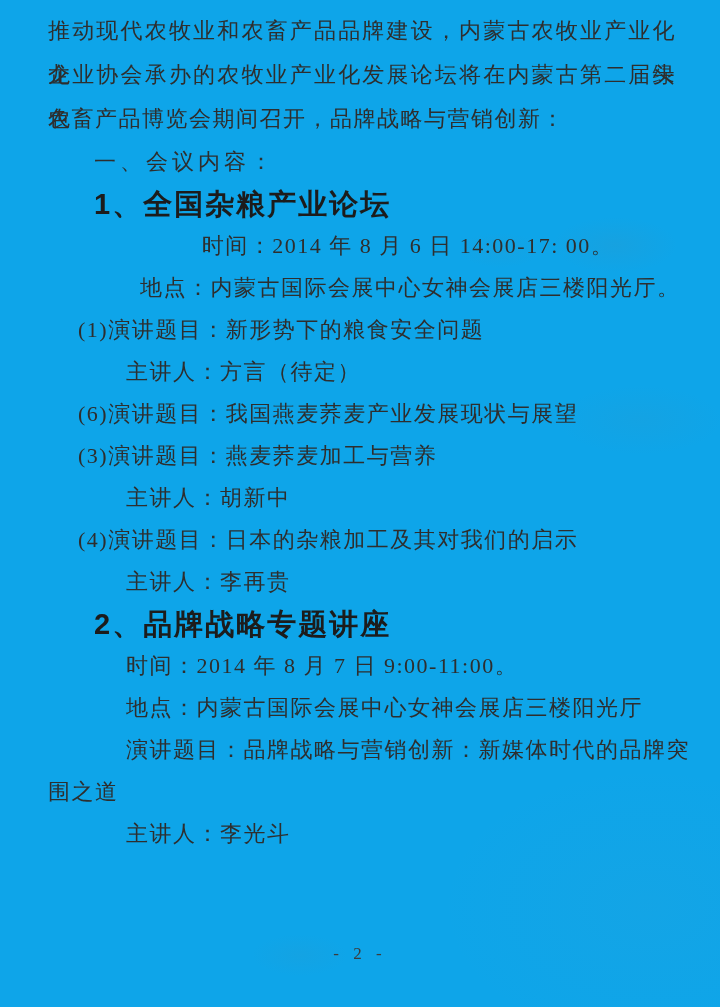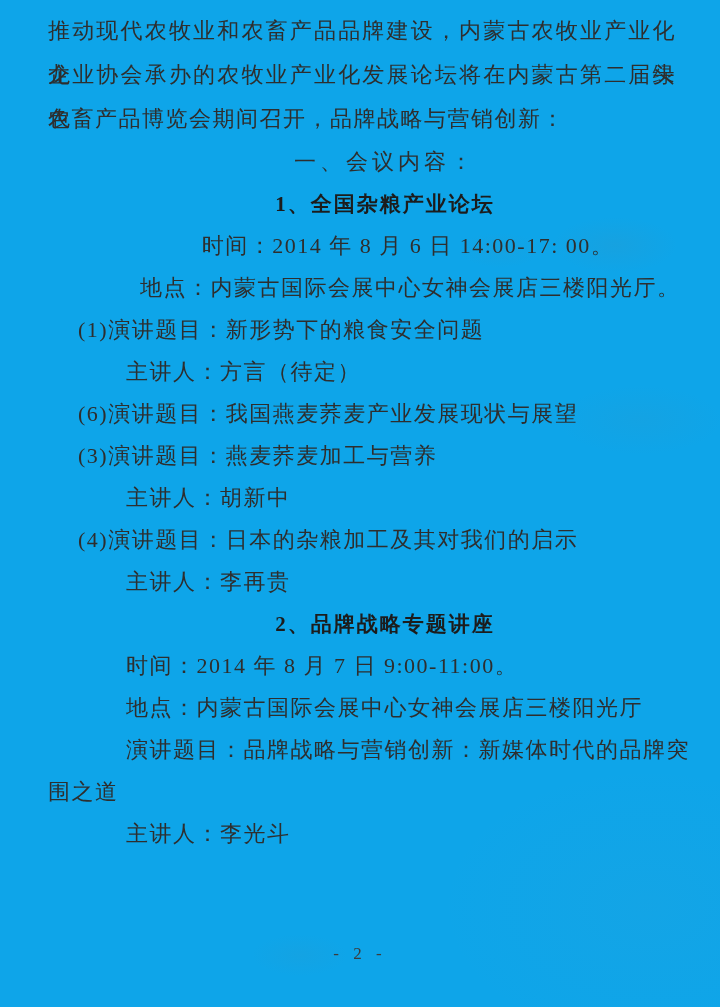--- a/index.html
+++ b/index.html
@@ -41,27 +41,27 @@
     white-space:normal;
   }
   .justify{
     text-align:justify;
     text-align-last:justify;
   }
   .heading{
     letter-spacing:4px;
   }
   .forum-title{
-    font-family:Liberation Serif, serif;
+    font-family:Liberation Sans, sans-serif;
     font-weight:700;
-    font-size:21px;
+    font-size:29px;
     letter-spacing:2px;
     color:#1c1c1c;
   }
-  .ind-a{padding-left:46px;text-align:center;}  
+  .ind-a{padding-left:46px;}  
   .ind-b{padding-left:92px;text-align:center;}  
   .ind-c{padding-left:30px;}  
   .ind-d{padding-left:78px;}  
   .footer{
     position:absolute;
     left:0;right:0;top:944px;
     text-align:center;
     font-size:17px;
     letter-spacing:5px;
     color:#3c3c3c;

